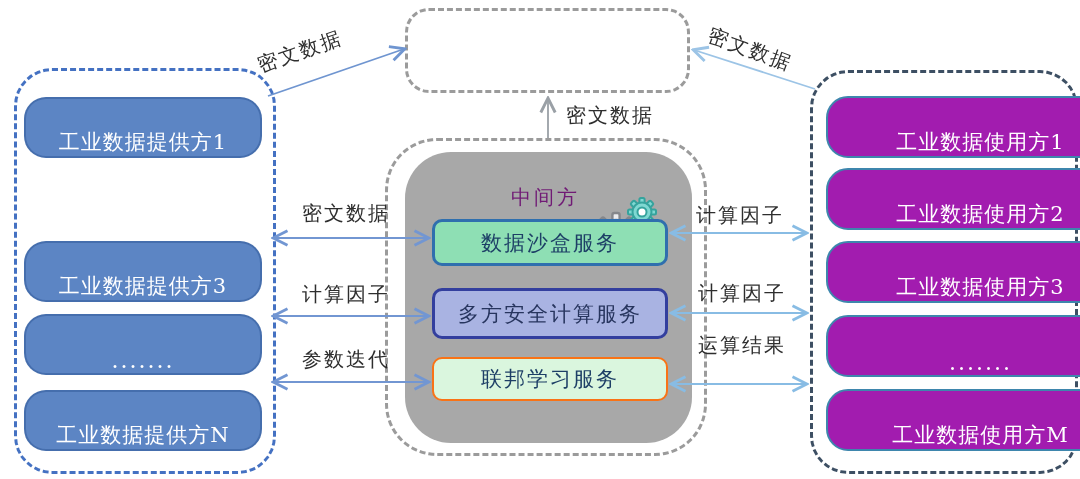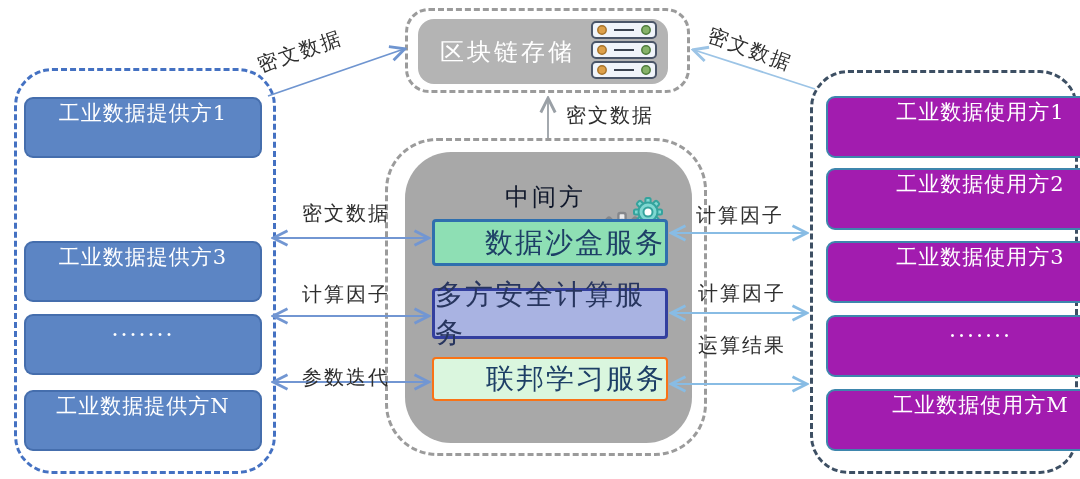--- a/index.html
+++ b/index.html
@@ -6,54 +6,54 @@
   #stage{
     position:relative;width:1080px;height:479px;background:#ffffff;overflow:hidden;
     font-family:"DejaVu Serif","Liberation Serif",serif;
   }
   
   .group{position:absolute;border-radius:38px;}
   .group.left{left:14px;top:68px;width:256px;height:400px;border:3px dashed #4471c2;}
   .group.right{left:810px;top:70px;width:262px;height:398px;border:3px dashed #3d4f63;}
   
   .party{
-    position:absolute;display:flex;align-items:flex-start;justify-content:center;
-    color:#ffffff;font-size:21px;letter-spacing:1px;border-radius:9px;
+    position:absolute;display:flex;align-items:flex-end;justify-content:center;
+    color:#ffffff;font-size:21px;letter-spacing:1px;border-radius:22px;
   }
   .party.blue{left:7px;width:234px;height:57px;background:#5c85c4;border:2px solid rgba(42,82,146,.45);}
   .party.cyan{left:13px;width:237px;height:58px;background:#a21caf;border:2px solid #3e86ad;padding-left:34px;}
   .party .dots{font-size:22px;letter-spacing:2px;}
   
   #blockchain-dash{position:absolute;left:405px;top:8px;width:285px;height:85px;border:3px dashed #9b9b9b;border-radius:24px;box-sizing:border-box;}
   #blockchain-box{
     position:absolute;left:418px;top:19px;width:250px;height:65px;background:#b4b4b4;border-radius:16px;
     display:flex;align-items:center;justify-content:space-between;padding:0 8px 0 22px;box-sizing:border-box;
   }
   #blockchain-title{color:#ffffff;font-size:24px;letter-spacing:3px;}
   
   #middle-dash{position:absolute;left:385px;top:138px;width:322px;height:318px;border:3px dashed #9b9b9b;border-radius:52px;box-sizing:border-box;}
   #middle-box{position:absolute;left:405px;top:152px;width:287px;height:291px;background:#a8a8a8;border-radius:46px;}
   #middle-header{position:absolute;left:405px;top:158px;width:287px;height:64px;display:flex;align-items:center;justify-content:center;gap:6px;}
-  #middle-title{color:#0f172a;font-size:24px;letter-spacing:3px;padding-top:14px;}
+  #middle-title{color:#701a75;font-size:20px;letter-spacing:3px;padding-top:14px;}
   .service{
-    position:absolute;left:432px;width:236px;display:flex;align-items:center;justify-content:flex-end;
-    font-size:28px;letter-spacing:2px;color:#1d3f66;border-radius:4px;box-sizing:border-box;
+    position:absolute;left:432px;width:236px;display:flex;align-items:center;justify-content:center;
+    font-size:21px;letter-spacing:2px;color:#1d3f66;border-radius:10px;box-sizing:border-box;
   }
   #service-sandbox{top:219px;height:47px;background:#8edfb4;border:3px solid #2f6fae;}
   #service-mpc{top:288px;height:51px;background:#a9b3e2;border:3px solid #333f9e;color:#27355e;}
   #service-fl{top:357px;height:44px;background:#daf6de;border:2px solid #f97316;}
   
   .alabel{position:absolute;color:#2e2e2e;font-size:20px;letter-spacing:2px;white-space:nowrap;}
   .alabel.c{width:160px;text-align:center;}
   #lbl-top-left{left:256px;top:38px;transform:rotate(-19deg);}
   #lbl-top-right{left:706px;top:36px;transform:rotate(20deg);}
   #lbl-vertical{left:566px;top:102px;}
   #lbl-left-0{left:266px;top:200px;}
   #lbl-left-1{left:266px;top:281px;}
-  #lbl-left-2{left:266px;top:346px;margin-top:18px;}
+  #lbl-left-2{left:266px;top:346px;}
   #lbl-right-0{left:660px;top:202px;}
   #lbl-right-1{left:662px;top:280px;}
   #lbl-right-2{left:662px;top:332px;}
   
   #arrows{position:absolute;left:0;top:0;width:1080px;height:479px;pointer-events:none;}
   #gears-svg{position:absolute;}
 </style>
 </head>
 <body>
 
@@ -86,41 +86,20 @@
       </div>
     <div class="party cyan" style="top:242px">
         <span class="dots">.......</span>
       </div>
     <div class="party cyan" style="top:316px">
         <span>工业数据使用方M</span>
       </div>
   </div>
 
   <div id="blockchain-dash"></div>
-  <div id="blockchain-box">
-    <span id="blockchain-title">区块链存储</span>
-    <span>
-      <svg width="70" height="60" viewBox="0 0 70 60">
-        <g>
-          <rect x="2" y="2" width="64" height="16" rx="4" fill="#f0f4fa" stroke="#4a5568" stroke-width="2"></rect>
-          <circle cx="12" cy="10" r="4.2" fill="#dda04a" stroke="#a9742a" stroke-width="1.5"></circle>
-          <line x1="24" y1="10" x2="44" y2="10" stroke="#3a4250" stroke-width="2"></line>
-          <circle cx="56" cy="10" r="4.2" fill="#86b36a" stroke="#4e7c3c" stroke-width="1.5"></circle>
-          <rect x="2" y="22" width="64" height="16" rx="4" fill="#f0f4fa" stroke="#4a5568" stroke-width="2"></rect>
-          <circle cx="12" cy="30" r="4.2" fill="#dda04a" stroke="#a9742a" stroke-width="1.5"></circle>
-          <line x1="24" y1="30" x2="44" y2="30" stroke="#3a4250" stroke-width="2"></line>
-          <circle cx="56" cy="30" r="4.2" fill="#86b36a" stroke="#4e7c3c" stroke-width="1.5"></circle>
-          <rect x="2" y="42" width="64" height="16" rx="4" fill="#f0f4fa" stroke="#4a5568" stroke-width="2"></rect>
-          <circle cx="12" cy="50" r="4.2" fill="#dda04a" stroke="#a9742a" stroke-width="1.5"></circle>
-          <line x1="24" y1="50" x2="44" y2="50" stroke="#3a4250" stroke-width="2"></line>
-          <circle cx="56" cy="50" r="4.2" fill="#86b36a" stroke="#4e7c3c" stroke-width="1.5"></circle>
-        </g>
-      </svg>
-    </span>
-  </div>
 
   <div id="middle-dash"></div>
   <div id="middle-box"></div>
   <div id="middle-header">
     <span id="middle-title">中间方</span>
     <span>
       <svg id="gears-svg" width="84" height="72" viewBox="0 0 84 72">
 
         <g transform="translate(30,45)">
           <g fill="#ececee" stroke="#85878b" stroke-width="2.4">

